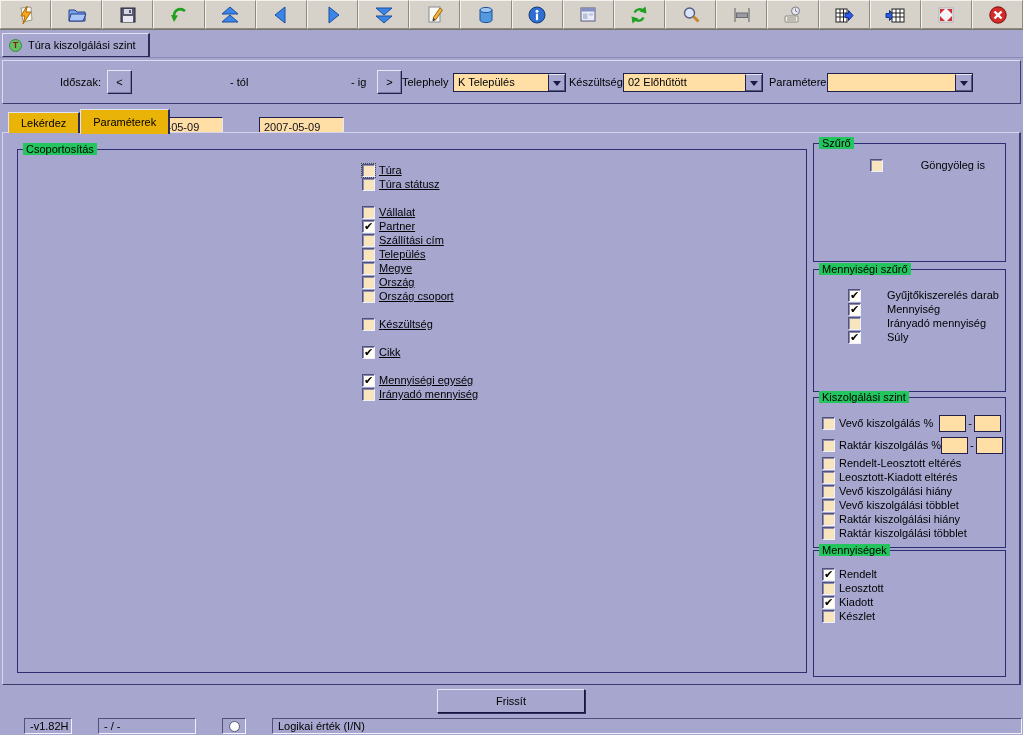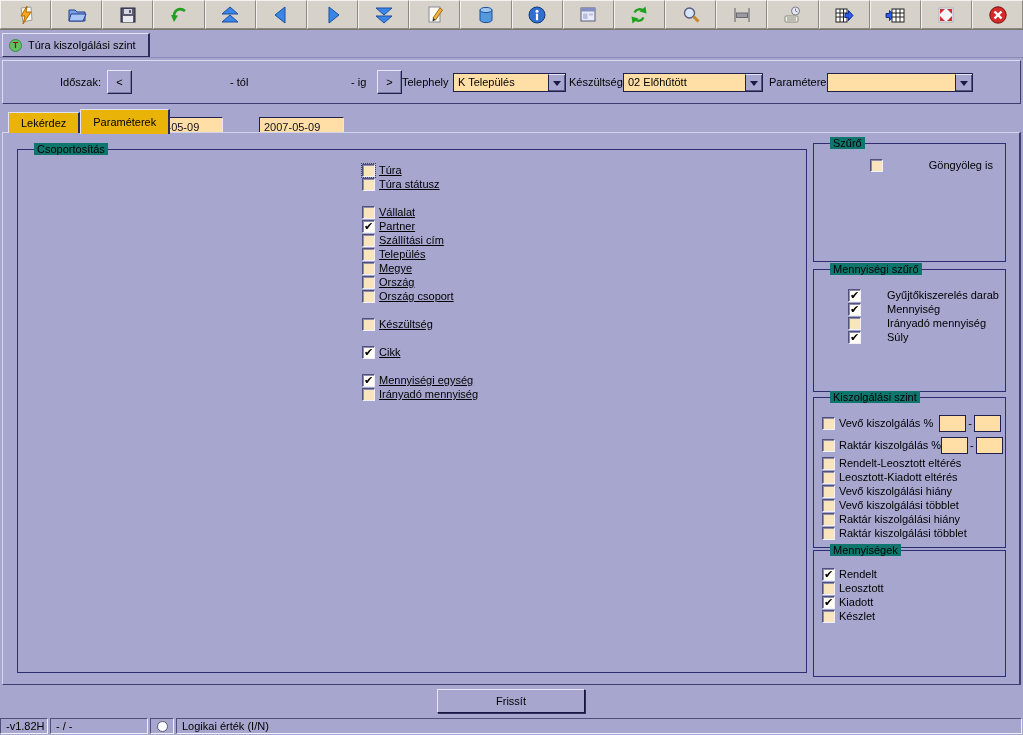--- a/index.html
+++ b/index.html
@@ -55,35 +55,35 @@
   .subtab { height:21px; padding:0 12px; line-height:20px; background:#eab308;
             border-top:1px solid #e2e2f4; border-left:1px solid #e2e2f4;
             border-right:2px solid #2c2c5a; }
   .subtab.selected { height:25px; line-height:24px; margin-bottom:-1px; z-index:4; }
 
   
   .main-panel { position:absolute; left:2px; top:132px; width:1019px; height:553px; background:#a6a6cf;
                 border-top:1px solid #d4d4ec; border-left:1px solid #d4d4ec;
                 border-right:2px solid #3c3c6e; border-bottom:1px solid #3c3c6e; }
   .gbox { position:absolute; border:1px solid #2d2d72; }
-  .gtitle { position:absolute; top:-7px; left:16px; background:#0f766e; padding:0 3px; white-space:nowrap; }
+  .gtitle { position:absolute; top:-7px; left:5px; background:#22c55e; padding:0 3px; white-space:nowrap; }
 
   
   .row { display:flex; align-items:center; height:14px; }
   .row-tall { height:22px; }
   .cb { width:13px; height:13px; flex:0 0 13px; background:#f8e5bd; position:relative;
         border:1px solid; border-color:#50507a #eef0fc #eef0fc #50507a;
         box-shadow:inset 1px 1px 0 #8c8cae; }
   .cb.checked { background:#fffdf4; }
   .cb.checked::after { content:"\2714"; position:absolute; left:1px; top:-1px; font-size:11px;
                        color:#000; line-height:13px; }
   .cb.focused { outline:1px dotted #444; }
   .row .clabel { margin-left:4px; white-space:nowrap; }
   .row.split .cb { margin-left:56px; }
-  .row.split .clabel { margin-left:auto; margin-right:12px; }
+  .row.split .clabel { margin-left:auto; margin-right:20px; }
   .row.q .cb { margin-left:34px; }
   .row.q .clabel { margin-left:26px; }
   .row.s .cb { margin-left:8px; }
   .block { margin-bottom:14px;text-decoration:underline; }
   .range { margin-left:auto; margin-right:4px; display:flex; align-items:center; gap:2px; }
   .range input { width:27px; height:17px; background:#ffdfa5; border:1px solid #20204e;
                  font-family:"Liberation Sans", sans-serif; font-size:11px; }
 
   #grouping-rows { position:absolute; left:344px; top:13px; }
   .grows { position:absolute; left:0; right:0; }
@@ -91,21 +91,21 @@
   
   .bottom-bar { position:absolute; left:0; top:686px; width:903px; height:31px; background:#a6a6cf; }
   .refresh-btn { position:absolute; left:437px; top:3px; width:148px; height:24px; background:#a6a6cf;
                  font-family:"Liberation Sans", sans-serif; font-size:11px; text-align:center;
                  border:1px solid; border-color:#e6e6f6 #15153f #15153f #e6e6f6;
                  box-shadow:1px 1px 0 #2e2e5e; }
 
   .statusbar { position:absolute; left:0; top:717px; width:1023px; height:18px; background:#a6a6cf;
                display:flex; gap:2px; padding:1px 1px 0 0; }
   .scell { border:1px solid; border-color:#50507a #eef0fc #eef0fc #50507a; height:16px;
-           display:flex; align-items:center; padding:0 5px; white-space:nowrap; }
+           display:flex; align-items:center; padding:0 5px; white-space:nowrap;margin-left:24px; }
   .scell.c1 { width:48px; }
   .scell.c2 { width:98px; }
   .scell.c3 { width:24px; justify-content:center; }
   .scell.c4 { flex:1; }
   .led { width:11px; height:11px; border-radius:50%; background:#fdfdff; border:1px solid #5a5a6e; }
 </style>
 </head>
 <body>
 
 <div class="top-edge"></div>

